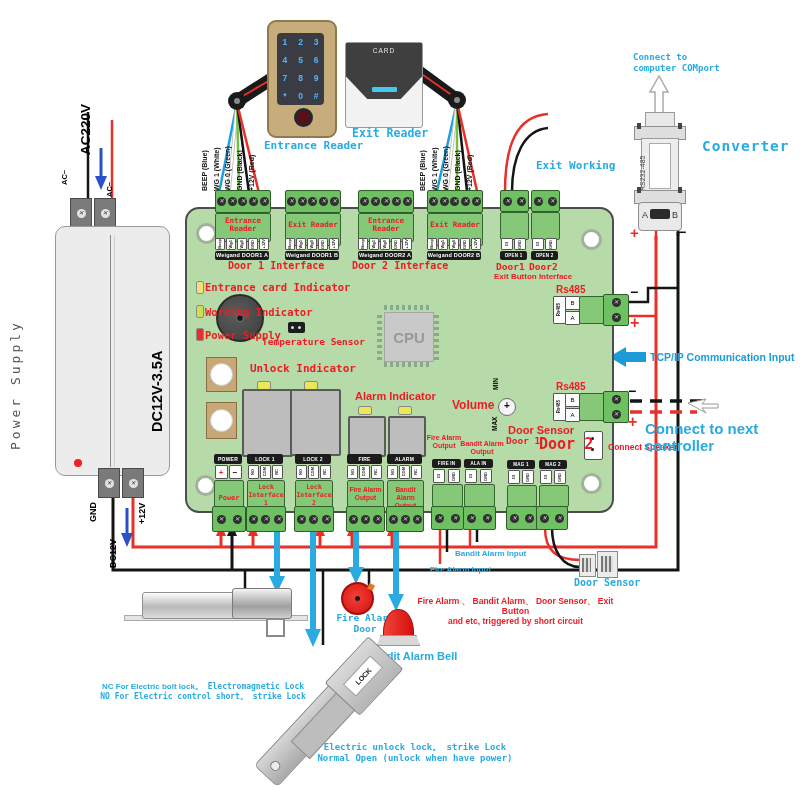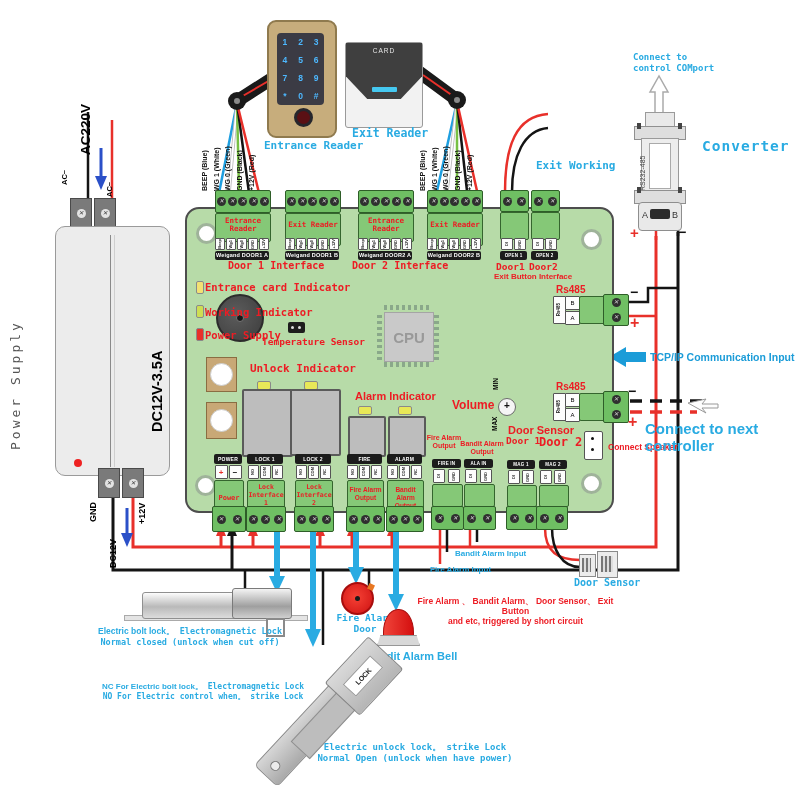--- a/index.html
+++ b/index.html
@@ -219,21 +219,21 @@
 <div class="wlabel" style="left:429px;top:181px">BEEP (Blue)</div>
 <div class="wlabel" style="left:441px;top:181px">WG 1 (White)</div>
 <div class="wlabel" style="left:452px;top:181px">WG 0 (Green)</div>
 <div class="wlabel" style="left:464px;top:181px">GND (Black)</div>
 <div class="wlabel" style="left:476px;top:181px">+12V  (Red)</div>
 
 <div class="abs mono bold cyan" style="left:536px;top:159px;width:100px;font-size:11px">Exit Working</div>
 
 <div class="abs mono bold cyan" style="left:633px;top:52px;width:120px;font-size:9px;line-height:11px">
   <div>Connect to</div>
-  <div>control COMport</div>
+  <div>computer COMport</div>
 </div>
 <div class="abs" style="left:645px;top:112px;width:28px;height:15px;background:#e9e9e9;border:1px solid #9a9a9a"></div>
 <div class="abs" style="left:634px;top:126px;width:50px;height:12px;background:#dedede;border:1px solid #909090">
   <span class="abs" style="left:2px;top:-4px;width:4px;height:6px;background:#444"></span>
   <span class="abs" style="left:43px;top:-4px;width:4px;height:6px;background:#444"></span>
 </div>
 <div class="abs" style="left:641px;top:138px;width:36px;height:52px;background:#ededed;border:1px solid #9a9a9a">
   <div class="abs" style="left:7px;top:4px;width:20px;height:44px;background:#fff;border:1px solid #aaa"></div>
 </div>
 <div class="abs rotl" style="left:650px;top:180px;width:44px;height:11px;font-size:7px;color:#444">RS232-485</div>
@@ -615,21 +615,21 @@
   <span class="pcell" style="width:10px">
         <span class="vtext">GND</span>
       </span>
 </div>
 <div class="abs tbody" style="left:507px;top:485px;width:28px;height:20px"></div>
 <div class="abs scrow" style="left:506px;top:506px;width:30px;height:22px">
       <i class="sc"></i>
       <i class="sc"></i>
     </div>
 
-<div class="abs mono bold redt" style="left:539px;top:435px;font-size:12px">Door 2</div>
+<div class="abs mono bold redt" style="left:539px;top:435px;font-size:15px">Door 2</div>
 <div class="abs tstrip" style="left:539px;top:460px;width:28px;height:9px;font-size:4.5px;line-height:9px">MAG 2</div>
 <div class="abs pinrow" style="left:539px;top:470px;width:28px;height:14px">
   <span class="pcell" style="width:10px">
         <span class="vtext">DI</span>
       </span>
   <span class="pcell" style="width:10px">
         <span class="vtext">GND</span>
       </span>
 </div>
 <div class="abs tbody" style="left:539px;top:485px;width:28px;height:20px"></div>
@@ -672,28 +672,24 @@
 <div class="abs" style="left:377px;top:635px;width:41px;height:9px;background:#d8d8d8;border:1px solid #979797;
      clip-path:polygon(8% 0,92% 0,100% 100%,0 100%)"></div>
 <div class="abs bold cyan" style="left:366px;top:650px;font-size:11px">Bandit Alarm Bell</div>
 
 <div class="abs" style="left:124px;top:615px;width:182px;height:4px;background:#e4e4e4;border:1px solid #aaa"></div>
 <div class="abs" style="left:142px;top:592px;width:100px;height:25px;border:1px solid #909090;border-radius:3px;
      background:linear-gradient(180deg,#fdfdfd,#b9b9b9 55%,#dcdcdc)"></div>
 <div class="abs" style="left:232px;top:588px;width:58px;height:29px;border:1px solid #7a7a7a;border-radius:3px;
      background:linear-gradient(180deg,#f4f4f4,#9f9f9f 60%,#cfcfcf)"></div>
 <div class="abs" style="left:266px;top:618px;width:15px;height:15px;background:#fff;border:2px solid #8a8a8a"></div>
-<div class="abs ctr" style="left:80px;top:626px;width:220px;font-size:8.5px;line-height:11px">
-  <div><span class="bold cyan">Electric bolt lock。</span><span class="mono bold cyan"> Electromagnetic Lock</span></div>
-  <div class="mono bold cyan">Normal closed (unlock when cut off)</div>
-</div>
 
 <div class="abs ctr" style="left:78px;top:682px;width:250px;font-size:8px;line-height:10px">
   <div><span class="bold cyan">NC For Electric bolt lock。</span><span class="mono bold cyan"> Electromagnetic Lock</span></div>
-  <div class="mono bold cyan">NO For Electric control when。 strike Lock</div>
+  <div class="mono bold cyan">NO For Electric control short。 strike Lock</div>
 </div>
 
 <div class="abs" style="left:282px;top:642px;width:140px;height:135px">
   <div class="abs" style="left:8px;top:32px;width:30px;height:116px;transform:rotate(43deg);
        background:linear-gradient(90deg,#d6d6d6,#a9a9a9);border:1px solid #8a8a8a;border-radius:5px">
     <span class="abs" style="left:10px;top:98px;width:8px;height:8px;border-radius:50%;background:#ececec;border:1px solid #777"></span>
   </div>
   <div class="abs" style="left:40px;top:20px;width:24px;height:100px;transform:rotate(43deg);
        background:#bdbdbd;border:1px solid #8f8f8f"></div>
   <div class="abs" style="left:58px;top:2px;width:46px;height:62px;transform:rotate(43deg);

